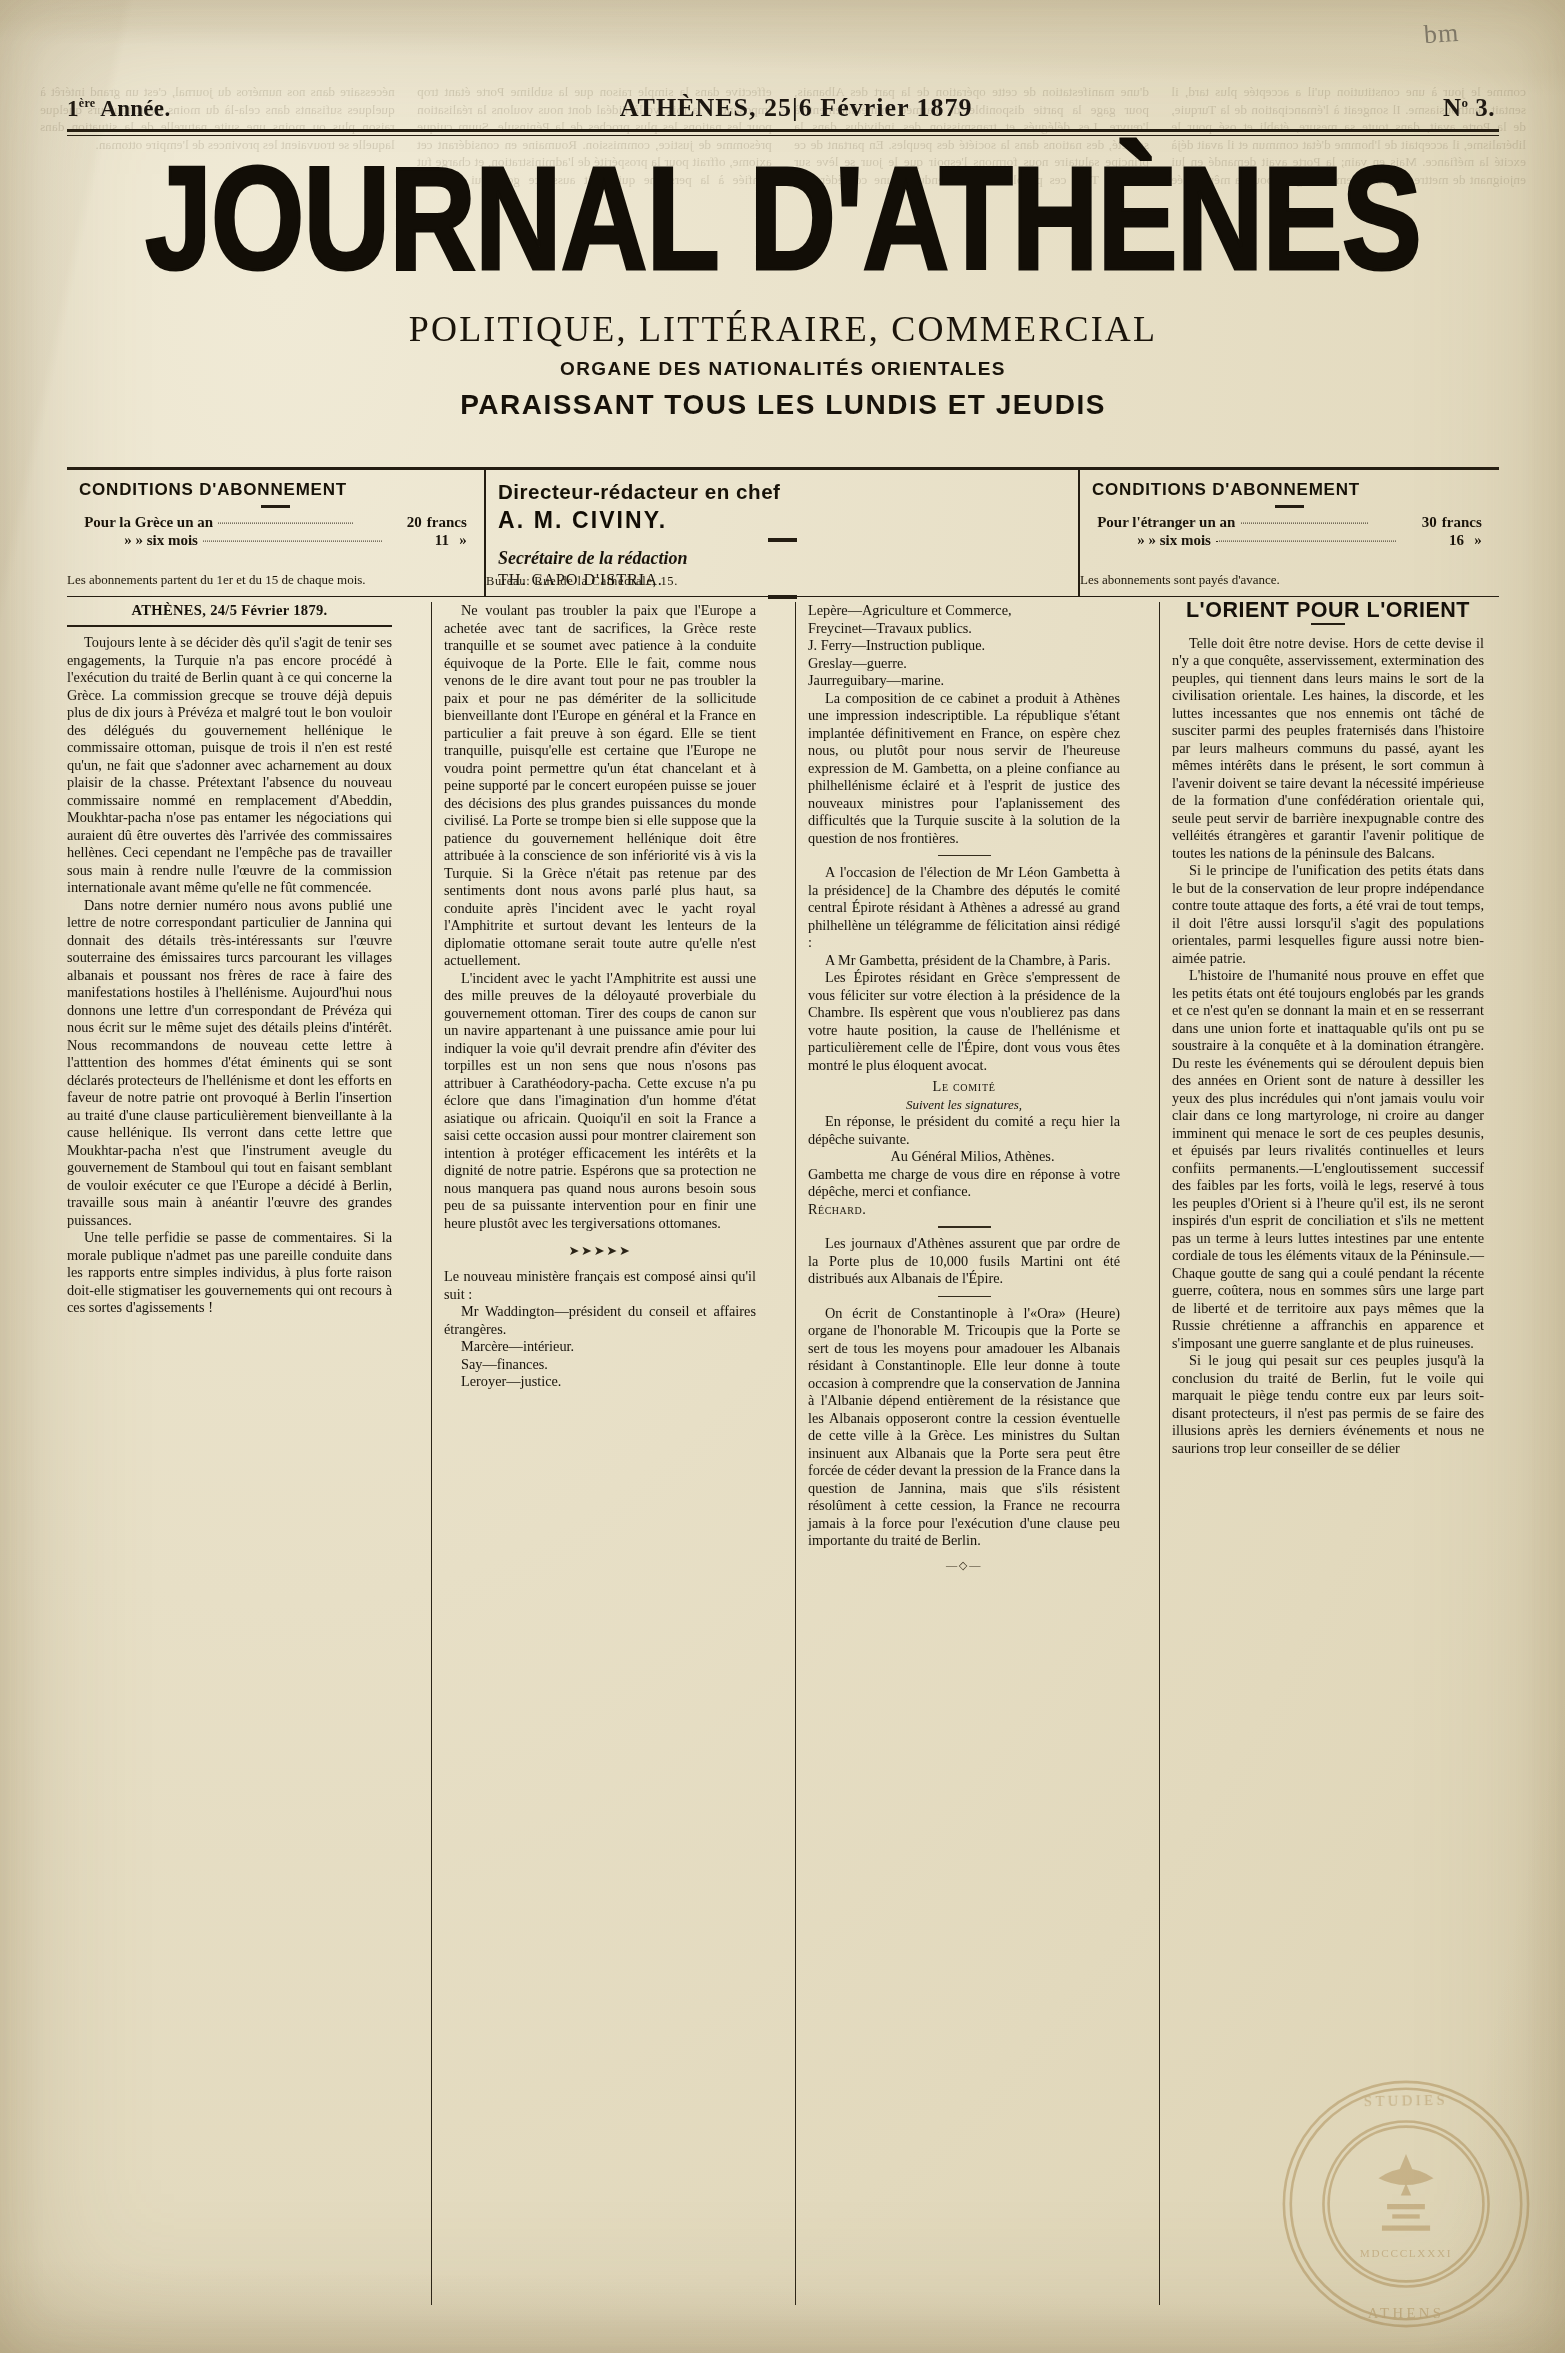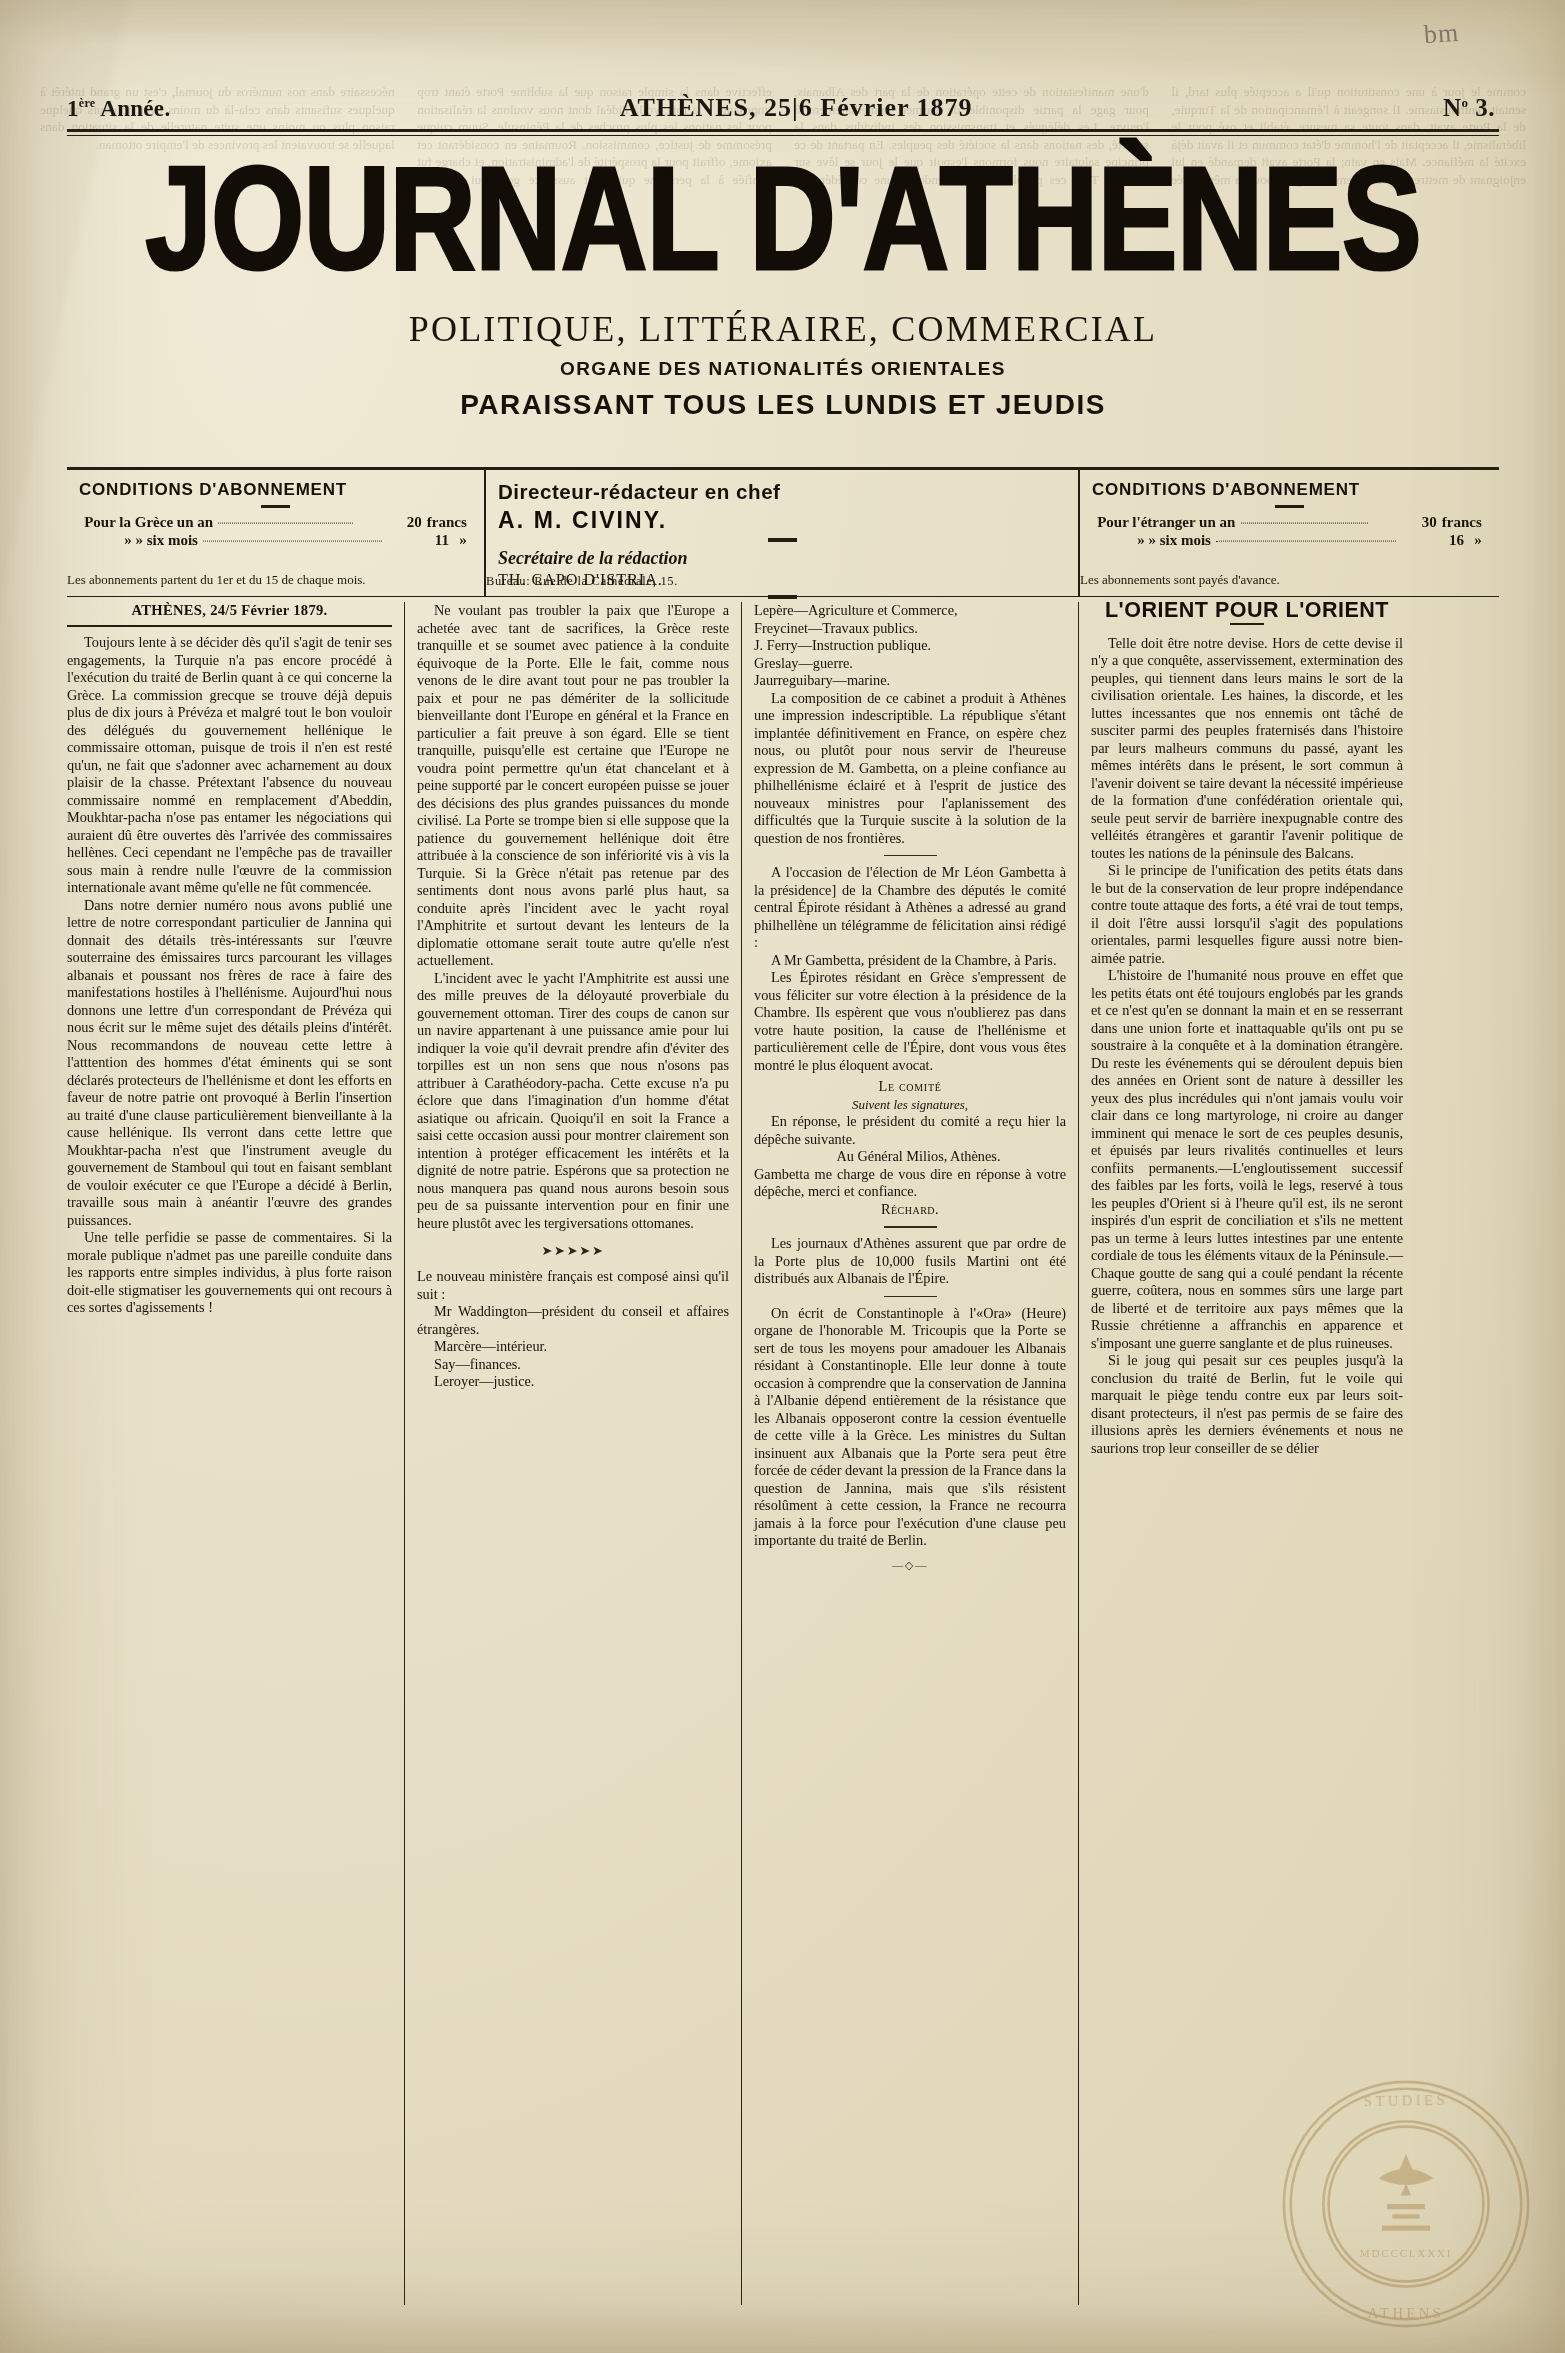--- a/index.html
+++ b/index.html
@@ -147,20 +147,21 @@
   }
   .bureau{
     position:absolute;left:0;right:0;bottom:6.9px;
     font-family:"Liberation Serif", serif;
     font-size:12.5px;letter-spacing:0.7px;color:#1d1609;
   }
   
   .cols{
     position:absolute;left:67px;top:602px;width:1432px;height:1703px;
     display:flex;
+    gap:27px;
   }
   .col{
     width:337px;box-sizing:border-box;
     font-family:"Liberation Serif", serif;
     font-size:14.3px;line-height:17.5px;
     text-align:justify;
     color:#16110a;
     position:relative;
     padding-right:12px;
   }
@@ -183,21 +184,21 @@
   .midrule{width:34px;height:2.6px;background:#241d12;margin:3.4px auto 9.5px auto;}
   .thinsep{width:53px;height:1.7px;background:#332b1c;margin:7.7px auto 7.7px auto;}
   .dash-sep{
     text-align:center;letter-spacing:1.7px;color:#3a3120;margin:6.9px 0;font-size:11.2px;
   }
   .orn{
     text-align:center;color:#2b2417;font-size:13px;letter-spacing:1.7px;margin:10.3px 0 8.6px 0;
   }
   .sigblock{text-align:center;margin-top:4.3px;}
   .smallcaps{font-variant:small-caps;letter-spacing:0.7px;}
-  .right-sig{text-align:center;font-variant:small-caps;letter-spacing:0.5px;}
+  .right-sig{text-align:left;font-variant:small-caps;letter-spacing:0.5px;}
   .italic{font-style:italic;}
   .center{text-align:center;}
   
   .stamp{
     position:absolute;right:31px;bottom:20.6px;
     width:258px;height:258px;opacity:.55;
     pointer-events:none;
   }
 </style>
 </head>

